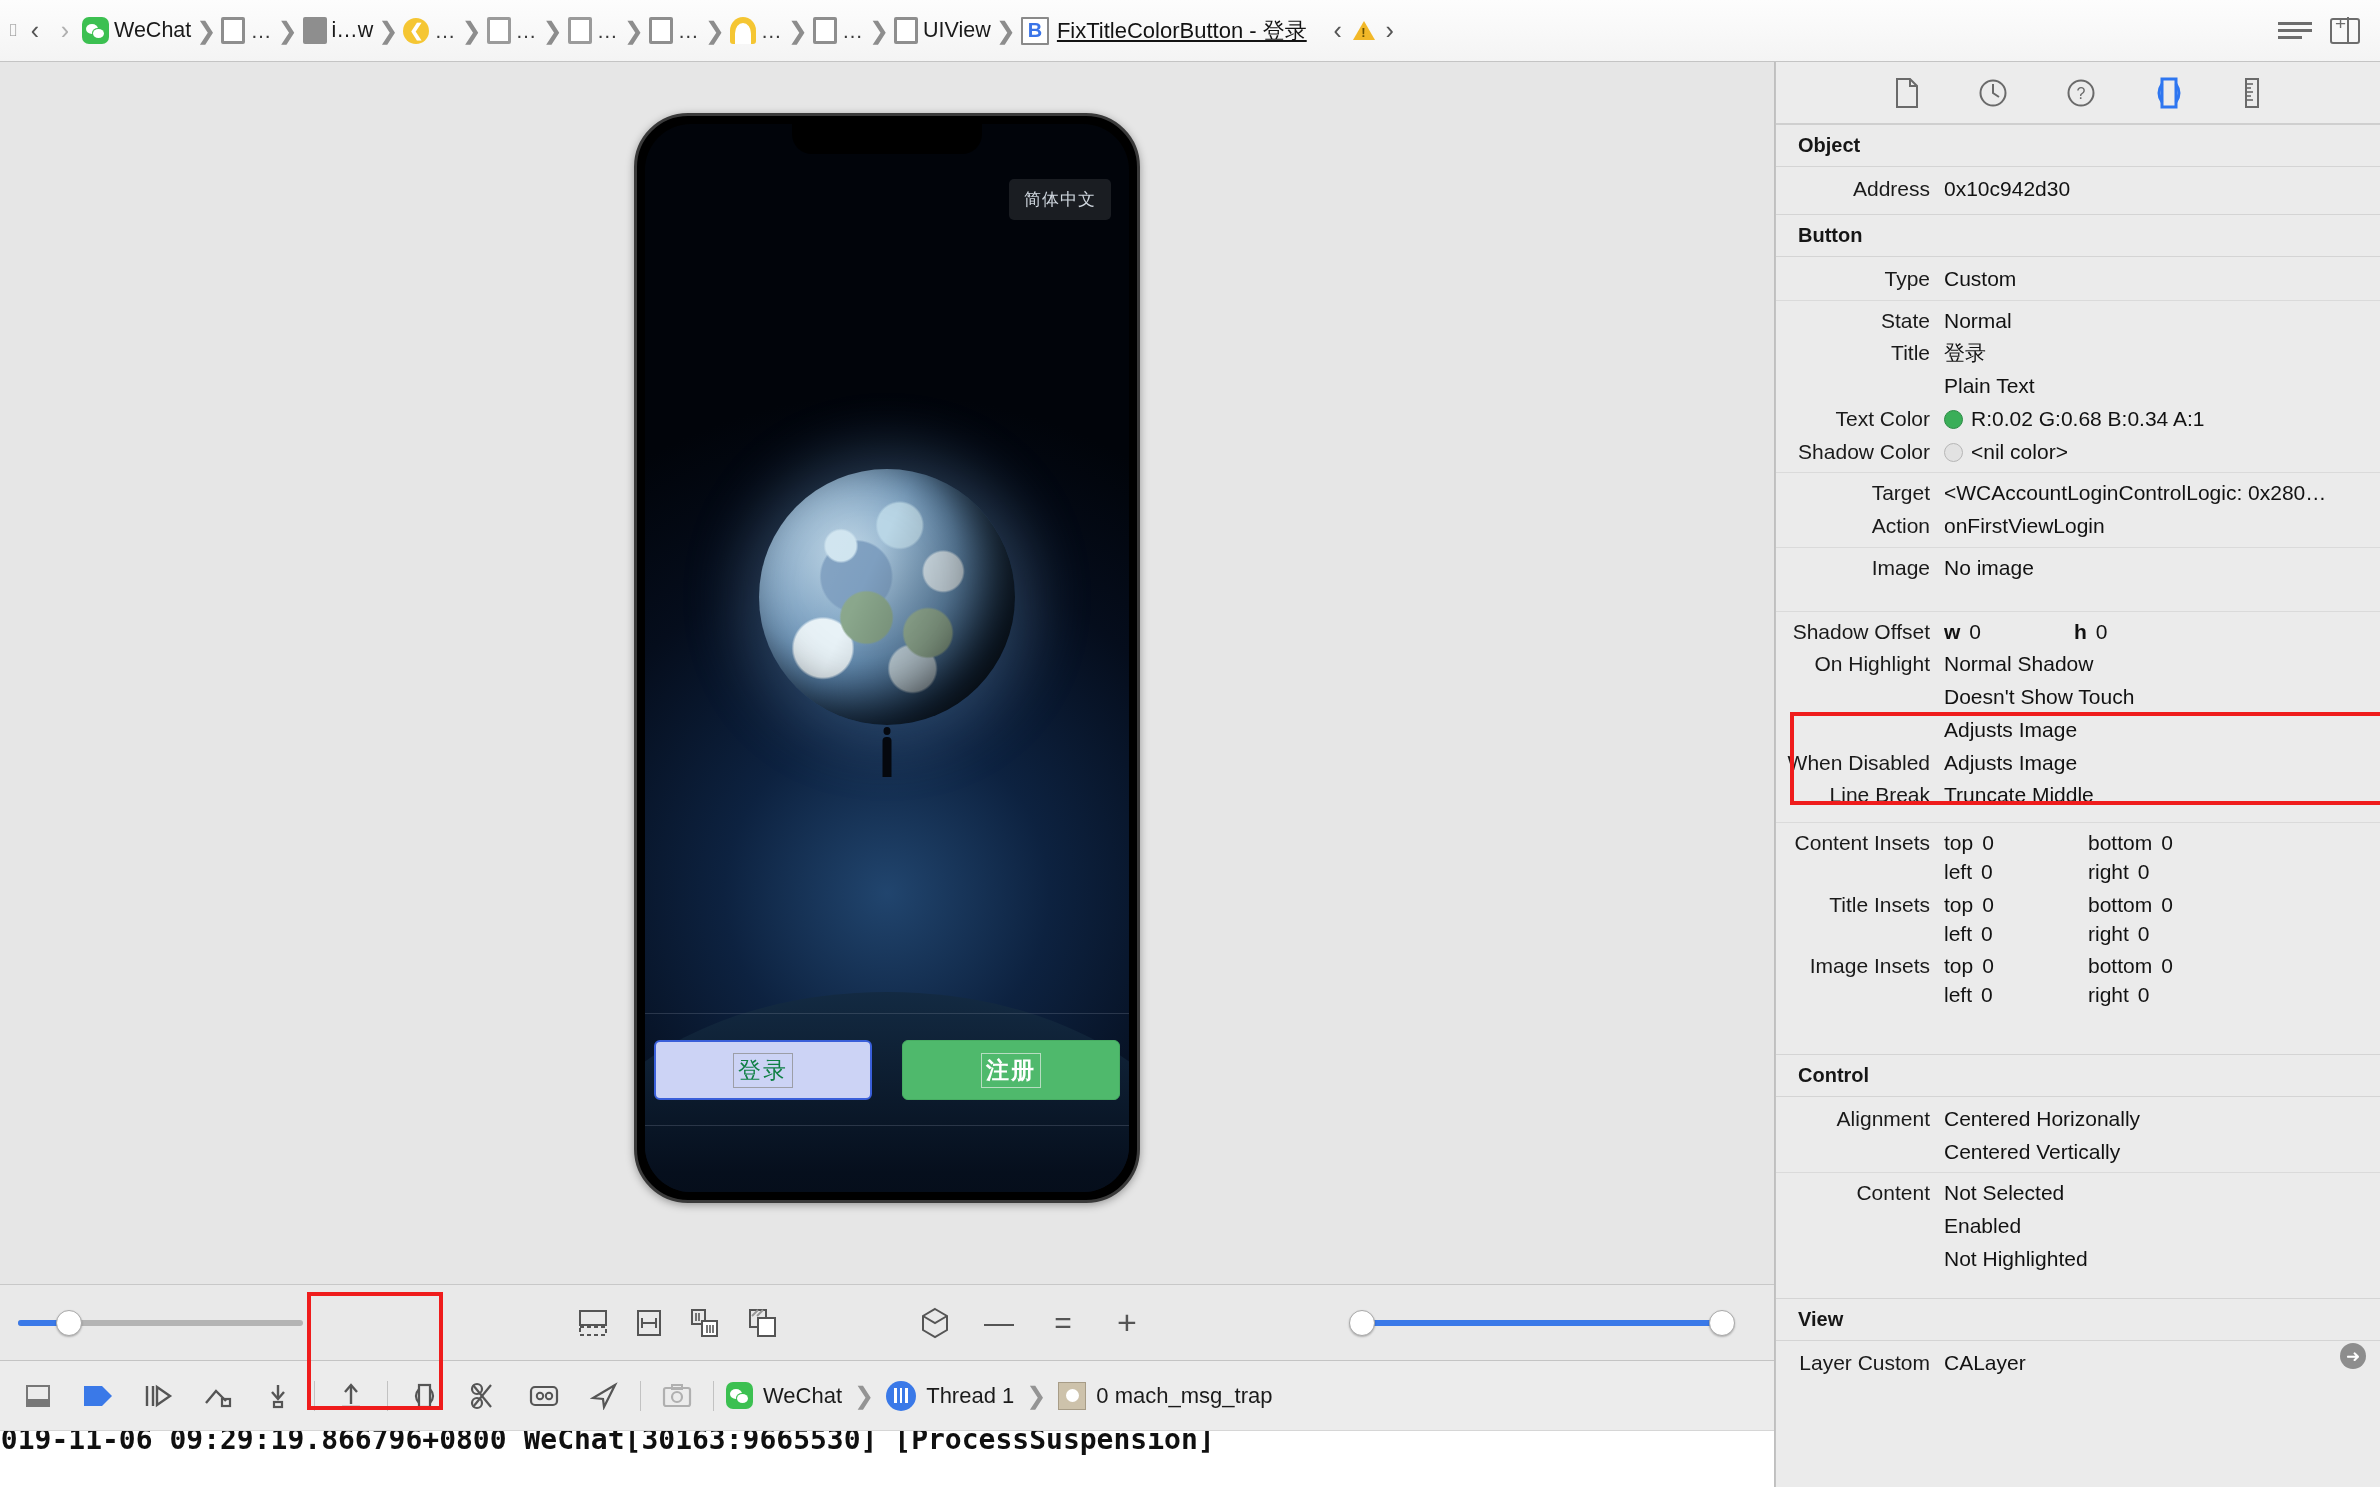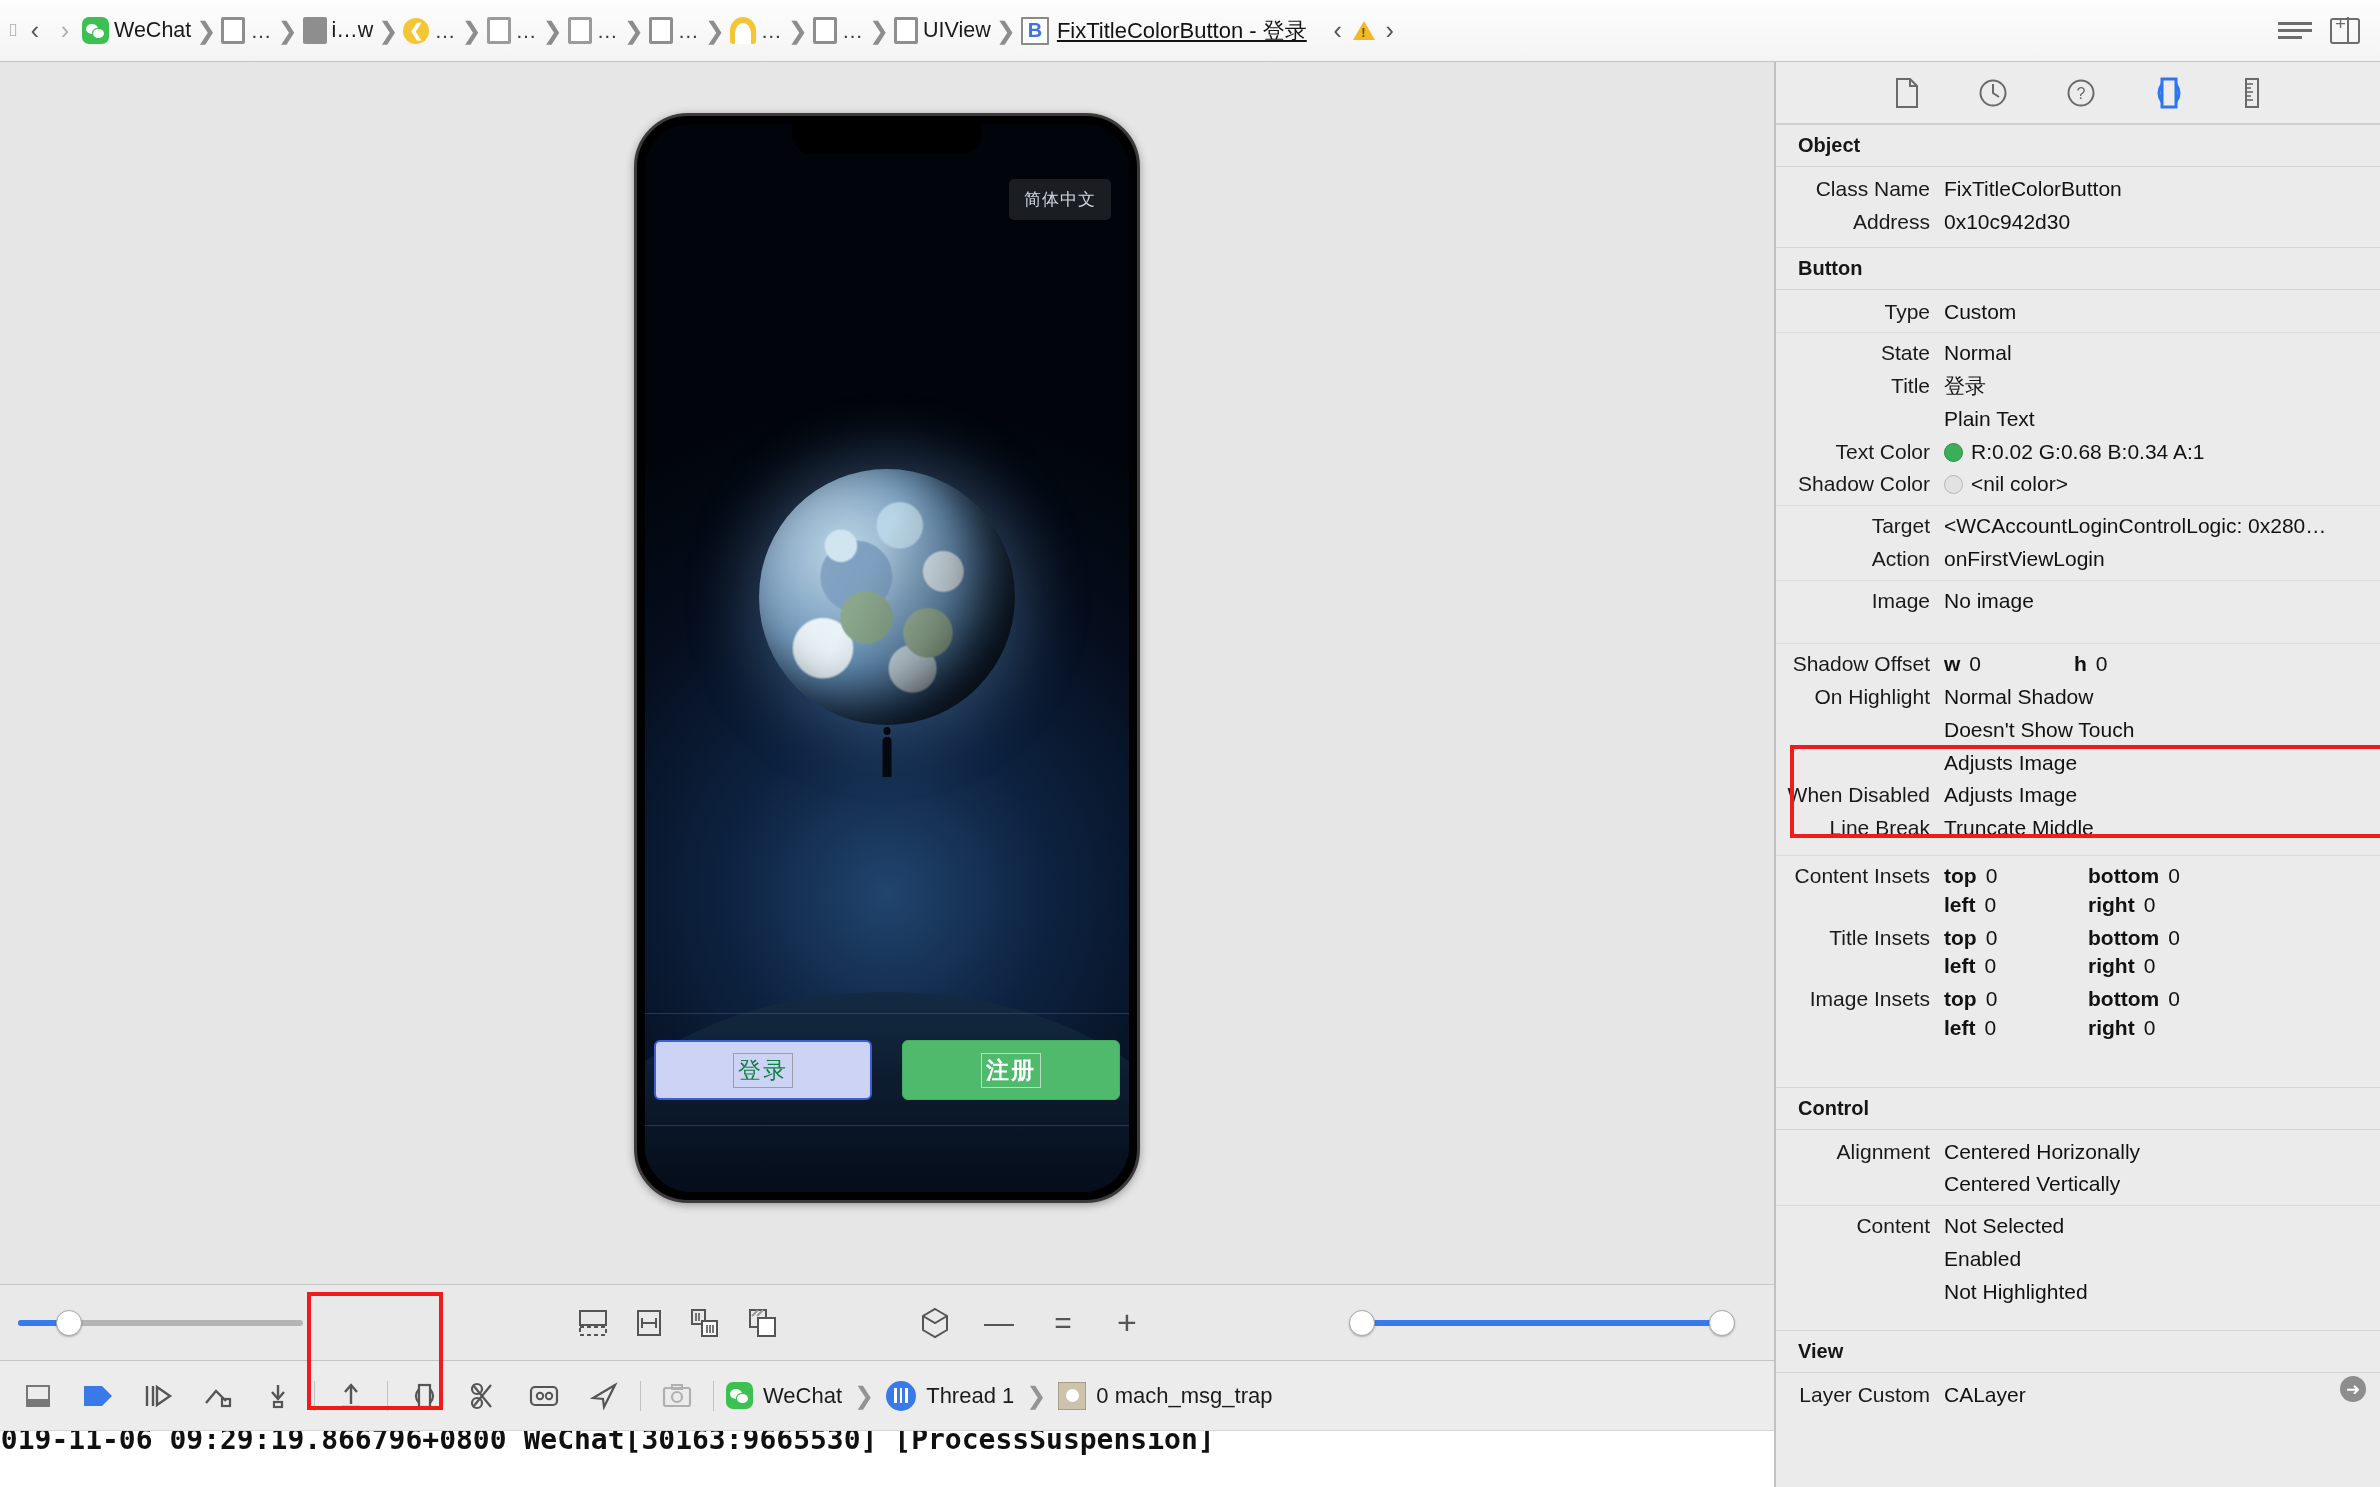--- a/index.html
+++ b/index.html
@@ -356,21 +356,21 @@
     vertical-align: -3px; margin-right: 8px;
   }
   .sw-green { background: #3aae58; border: 1px solid #2c8c45; }
   .sw-nil { background: #e2e2e2; border: 1px solid #b6b6b6; }
   .pair { display:flex; }
   .pair .k { font-weight: bold; padding-right: 9px; }
   .pair .c1 { width: 130px; }
   .inset-grid { display:flex; flex-direction: column; gap: 4px;}
   .inset-line { display:flex; }
   .inset-line .cell { width: 144px; display:flex; gap: 9px; }
-  .inset-line .cell .k { font-weight: bold; }
+  .inset-line .cell .k { font-weight: normal; }
 
   .redbox2 {
     position:absolute; left: 14px; top: 455px;
     width: 602px; height: 93px;
     border: 4px solid #ef1c1c; z-index: 10; pointer-events:none;
   }
   .arrow-circle {
     position:absolute; right: 14px; bottom: 10px;
     width: 26px; height: 26px; border-radius:50%;
     background: #8d8d8d; display:flex; align-items:center; justify-content:center;
@@ -681,24 +681,20 @@
           <line x1="4" y1="19" x2="9" y2="19" stroke="#6a6a6a" stroke-width="1.6"></line>
           <line x1="4" y1="23" x2="11" y2="23" stroke="#6a6a6a" stroke-width="1.6"></line>
         </svg>
       </div>
 
       <div class="insp-body">
 
         <div class="sec-head first">Object</div>
         <div style="padding:6px 0 8px 0">
           <div class="row">
-            <div class="lbl">Class Name</div>
-            <div class="val">FixTitleColorButton</div>
-          </div>
-          <div class="row">
             <div class="lbl">Address</div>
             <div class="val">0x10c942d30</div>
           </div>
         </div>
 
         <div class="sec-head">Button</div>
         <div style="padding:6px 0 0 0; position:relative;">
 
           <div class="row">
             <div class="lbl">Type</div>

